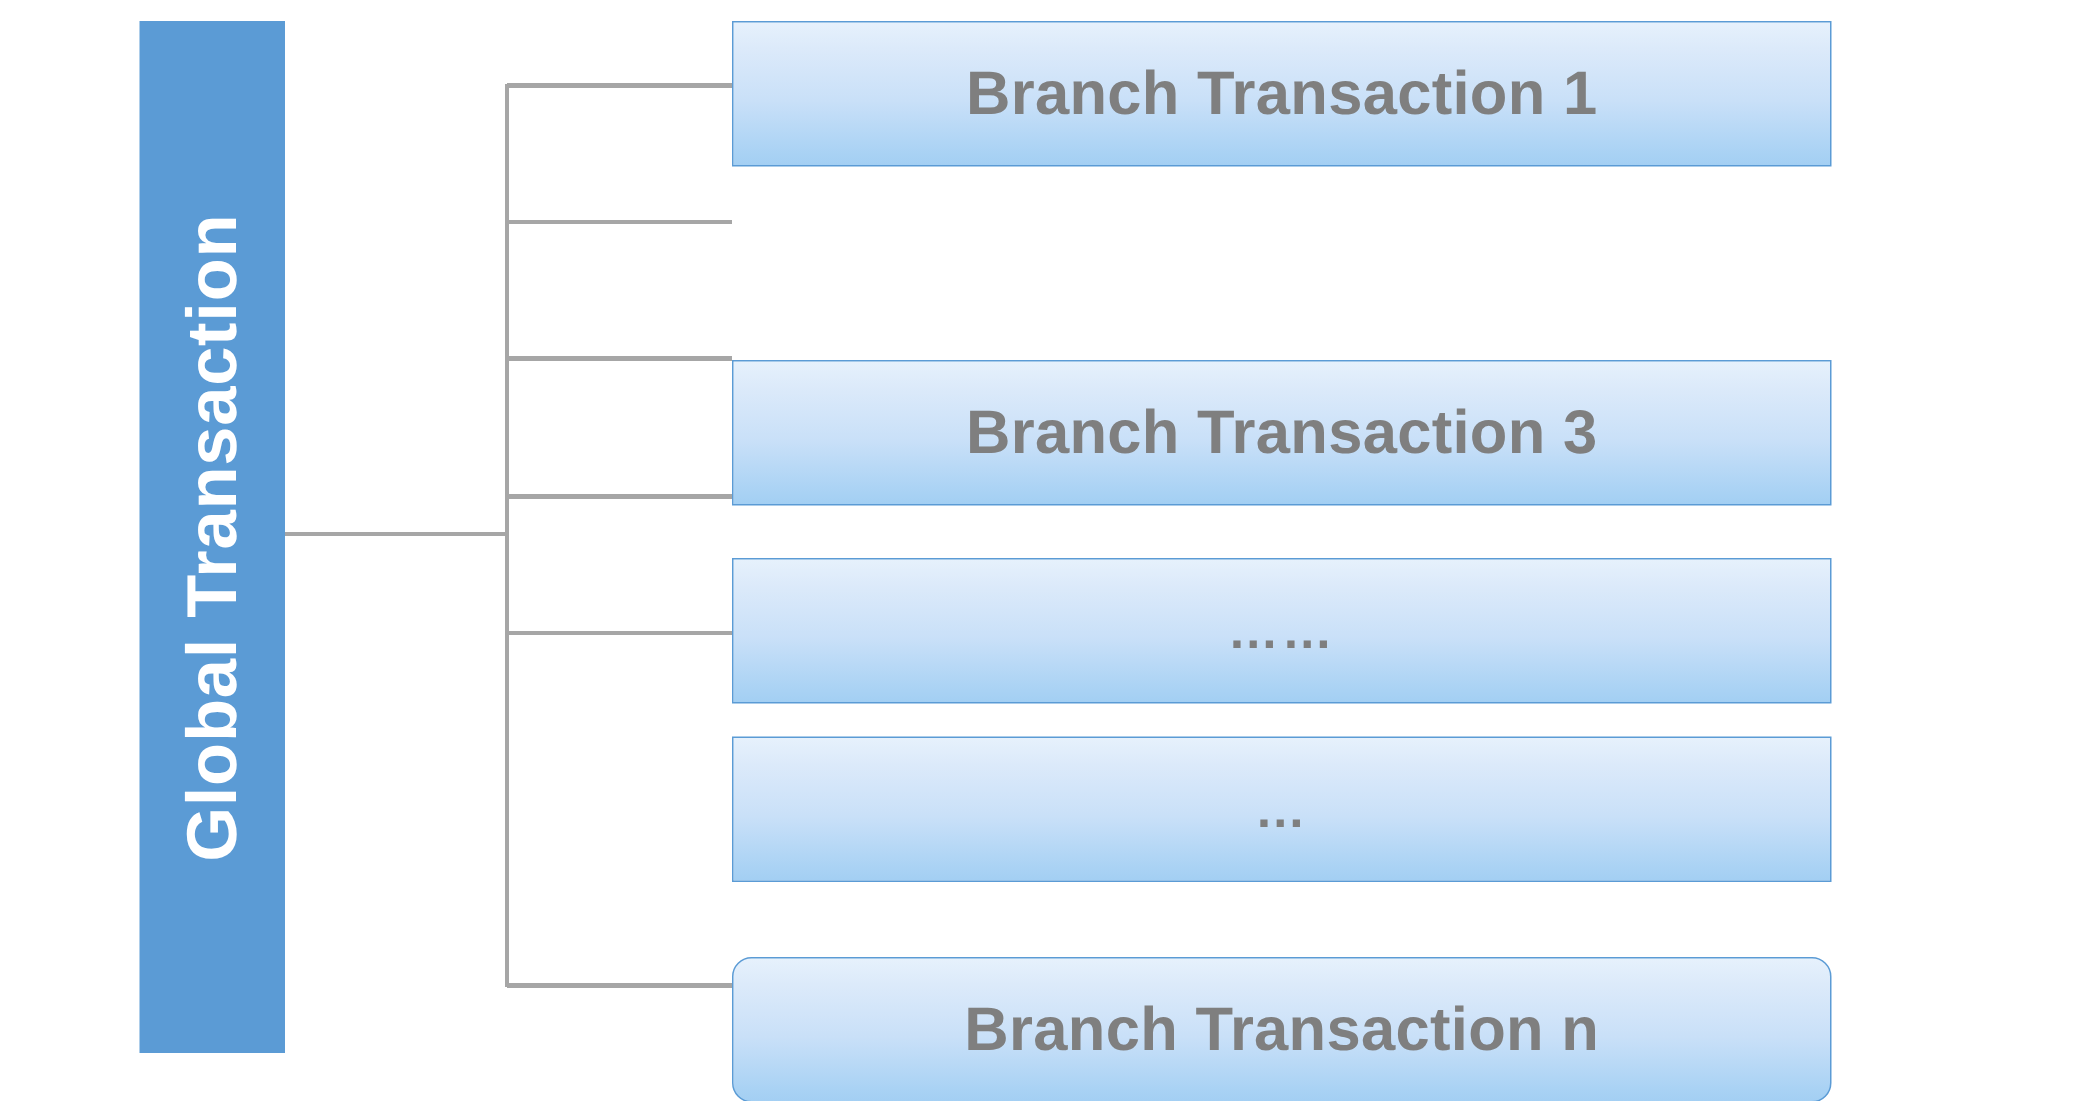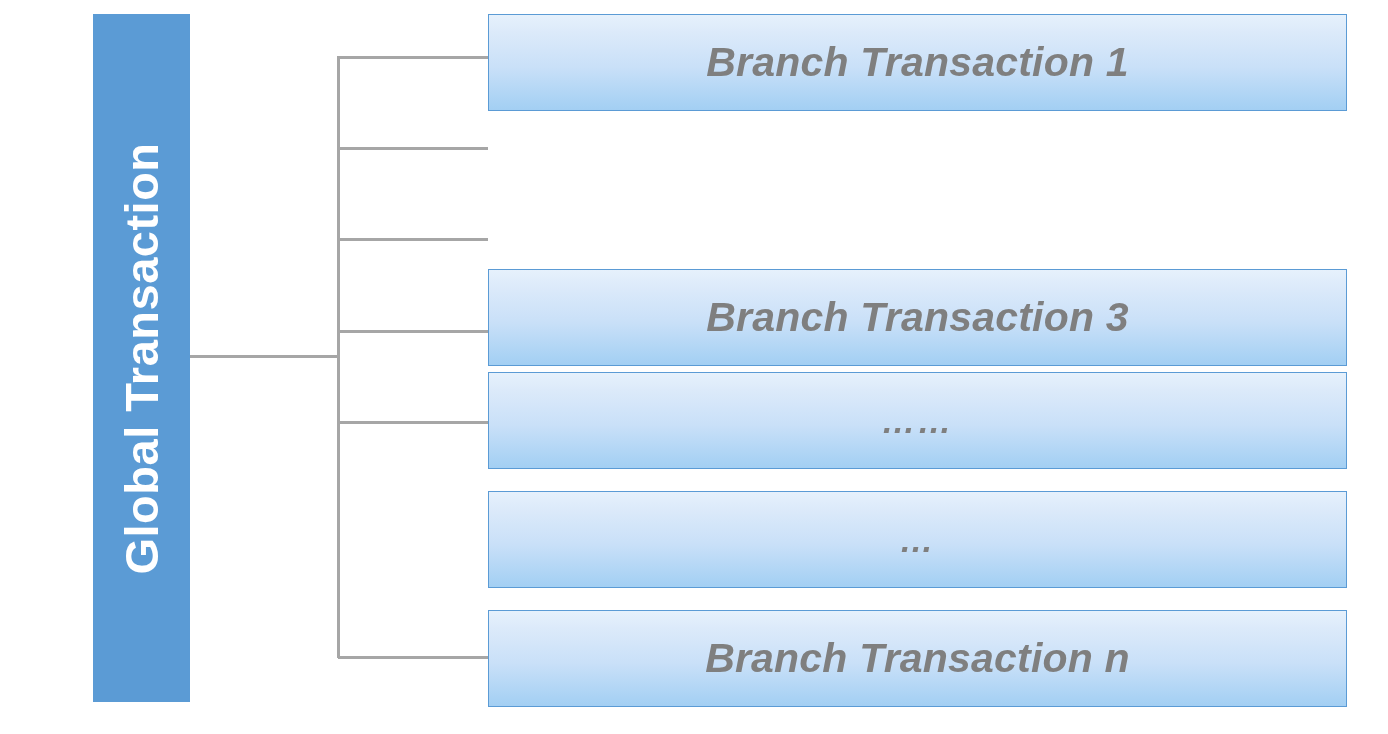--- a/index.html
+++ b/index.html
@@ -49,29 +49,28 @@
     top: 0;
     width: 1388px;
     height: 734px;
     pointer-events: none;
   }
 
   
   .branch-box {
     position: absolute;
     left: 488px;
-    width: 859px;
+    width: 733px;
     height: 97px;
     box-sizing: border-box;
     border: 1px solid #5b9bd5;
     background: linear-gradient(to bottom, #e6f1fc 0%, #dceafa 18%, #c9e0f8 55%, #a9d2f4 92%, #a3cff3 100%);
     display: flex;
     align-items: center;
     justify-content: center;
-    font-style: italic;
   }
   .branch-label {
     color: #7f7f7f;
     font-size: 41px;
     font-weight: bold;
     line-height: 1;
     letter-spacing: 0.2px;
     font-family: "Liberation Sans", sans-serif;
   }
   .branch-label.ellipsis {
@@ -100,26 +99,26 @@
       <line x1="338" y1="239" x2="488" y2="239"></line>
       <line x1="338" y1="331" x2="488" y2="331"></line>
       <line x1="338" y1="422" x2="488" y2="422"></line>
       <line x1="338" y1="657" x2="488" y2="657"></line>
     </g>
   </svg>
 
   <div class="branch-box" style="top:14px;">
     <span class="branch-label">Branch Transaction 1</span>
   </div>
-  <div class="branch-box" style="top:269px;">
+  <div class="branch-box" style="top:240px;">
     <span class="branch-label">Branch Transaction 3</span>
   </div>
   <div class="branch-box" style="top:372px;">
     <span class="branch-label ellipsis">……</span>
   </div>
   <div class="branch-box" style="top:491px;">
     <span class="branch-label ellipsis">…</span>
   </div>
-  <div class="branch-box" style="top:610px;">
+  <div class="branch-box" style="top:638px;border-radius:13px;">
     <span class="branch-label">Branch Transaction n</span>
   </div>
 
 </div>
 
 </body></html>

